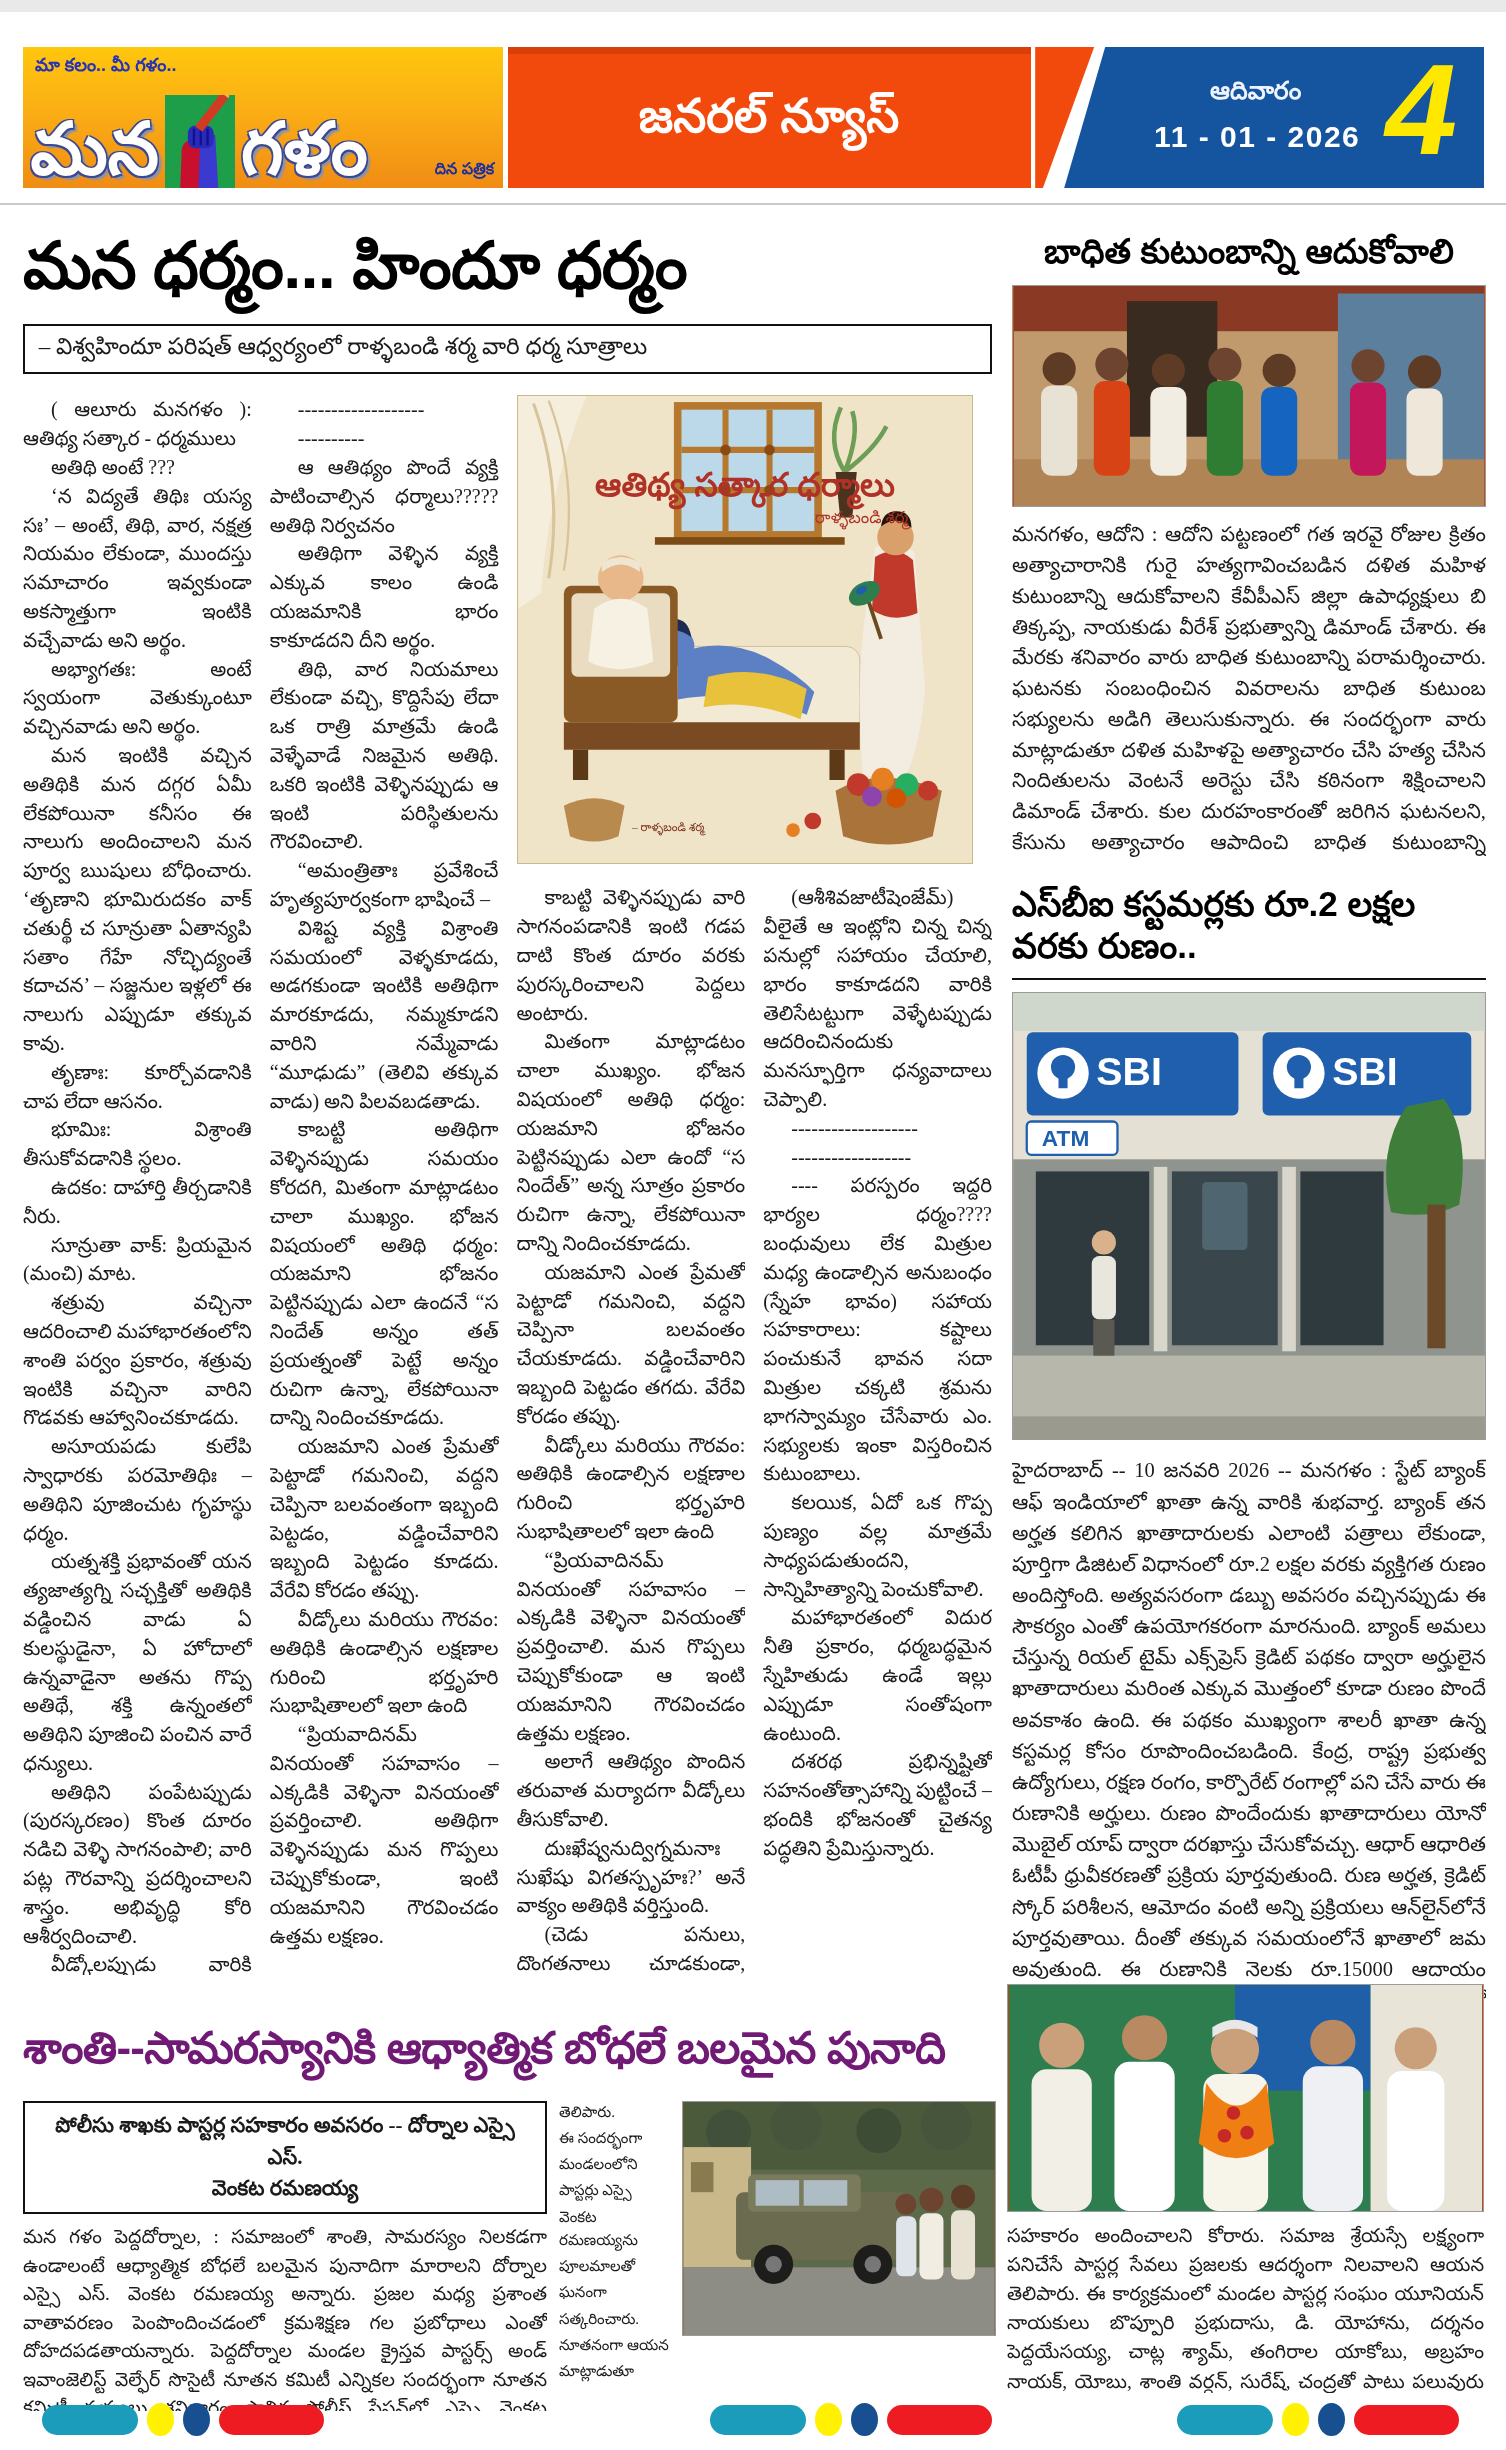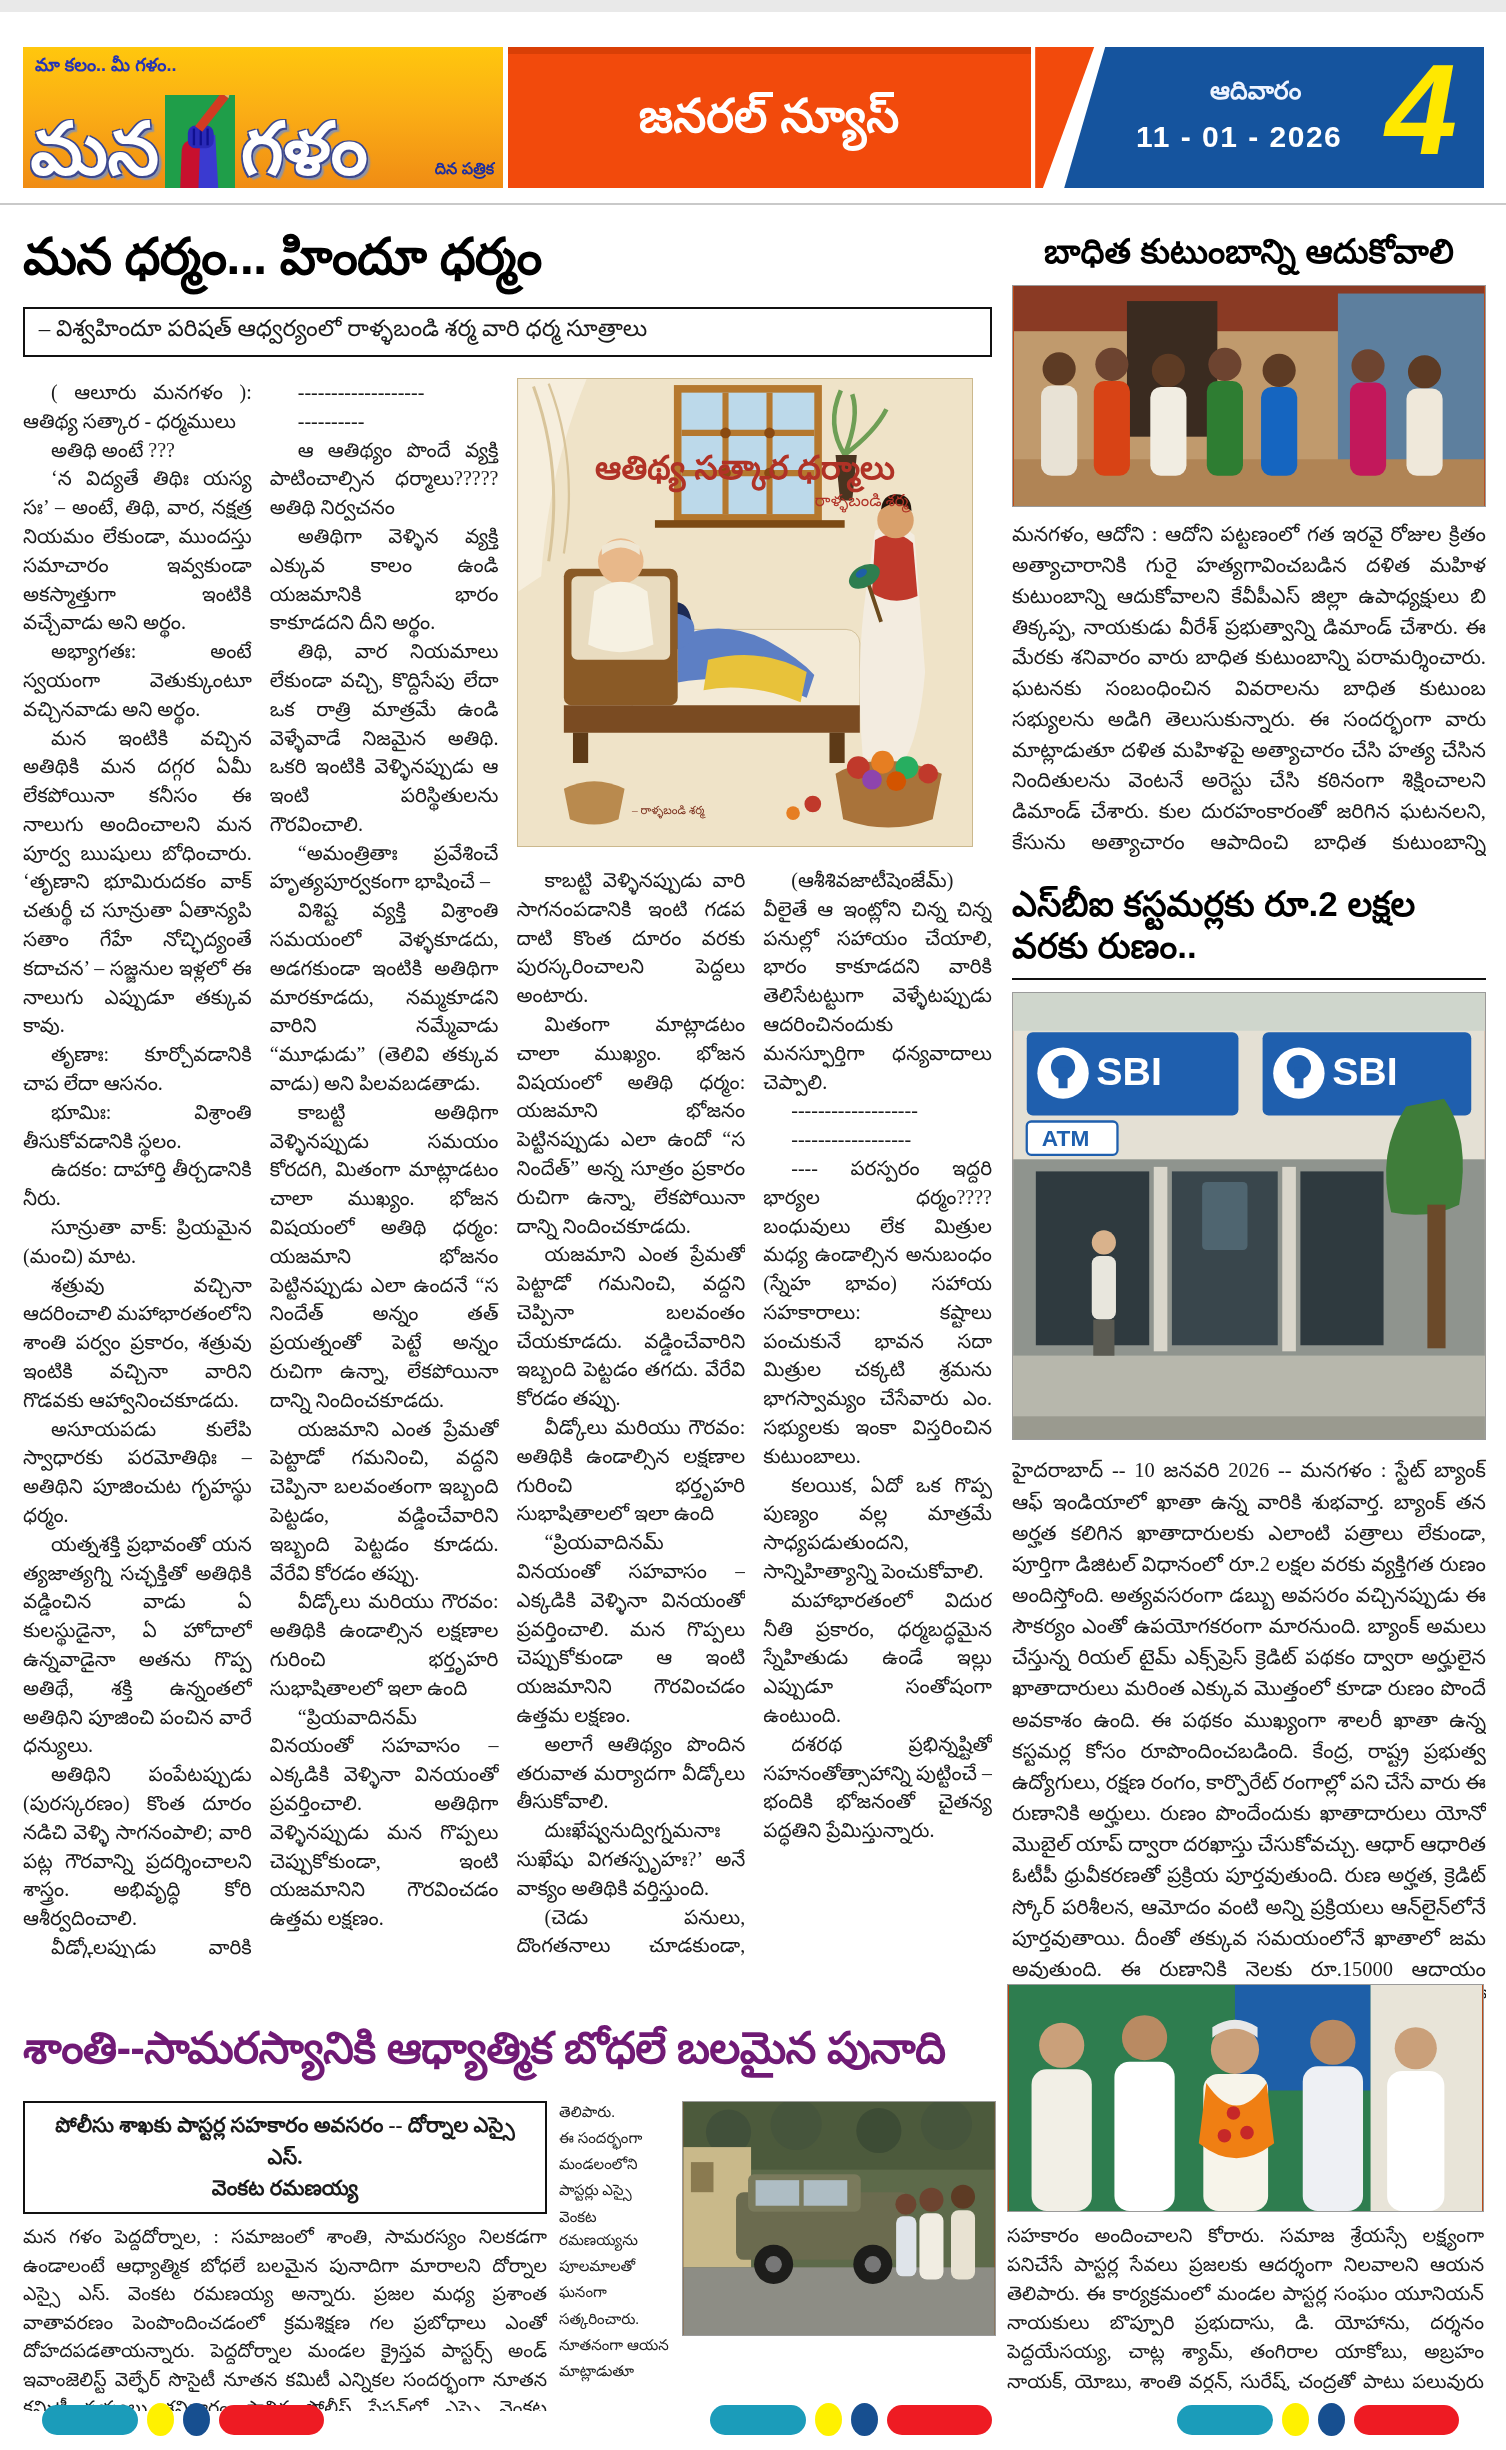--- a/index.html
+++ b/index.html
@@ -26,31 +26,31 @@
             border-top:7.6px solid #d93f06; }
   .banner-text { font-size:47px; font-weight:bold; color:#fff;
                  font-family:"Liberation Sans",sans-serif; }
   .datebox { position:relative; flex:1; height:100%; margin-left:4.6px; }
   .datebox .tri { position:absolute; left:0; top:0; width:73px; height:100%;
                   background:#f24a0c; clip-path:polygon(0 0,59px 0,0 115%); }
   .datebox .blue { position:absolute; inset:0; background:#15549e;
                    clip-path:polygon(70px 0,100% 0,100% 100%,29px 100%); }
   .daytext { position:absolute; left:114px; top:29px; width:213px; text-align:center;
              font-size:25px; color:#eef4ff; font-weight:bold; font-family:"Liberation Sans",sans-serif; }
-  .datetext { position:absolute; left:75px; top:73px; width:258px; text-align:center;
+  .datetext { position:absolute; left:93px; top:73px; width:258px; text-align:center;
               font-size:30px; color:#ffffff; font-weight:bold; letter-spacing:1.5px;
               font-family:"Liberation Sans",sans-serif; }
   .pagenum { position:absolute; right:26px; top:-7.6px; font-size:129px; line-height:1.1;
              font-weight:bold; color:#ffe800; transform:skewX(-10deg);
              font-family:"Liberation Sans",sans-serif; }
   .header-rule { position:absolute; top:191px; left:0; width:100%; height:1.5px; background:#c9c9c9; }
 
   
   .main-art { position:absolute; top:213px; left:23px; width:969px; }
-  .headline { font-size:51px; font-weight:900; line-height:1.25; color:#000;
+  .headline { font-size:65px; font-weight:900; line-height:1.25; color:#000;
               font-family:"Liberation Sans",sans-serif; letter-spacing:-0.8px; }
   .subbox { margin-top:18px; border:2.3px solid #111; padding:7.6px 13.7px; font-size:23px;
             font-weight:normal; width:100%; }
   .art-body { position:relative; margin-top:21px; height:1580px;
               display:grid; grid-template-columns:repeat(4,1fr); column-gap:18px; overflow:hidden; }
   .col { font-size:20px; line-height:1.44; text-align:justify; overflow:hidden; height:100%; }
   .col.c3, .col.c4 { padding-top:488px; }
   .para { text-indent:1.4em; margin:0; }
   .illus { position:absolute; top:0; left:494px; width:456px; height:469px;
            background:#efe3c8; border:0.8px solid #cbb88d; overflow:hidden; }

